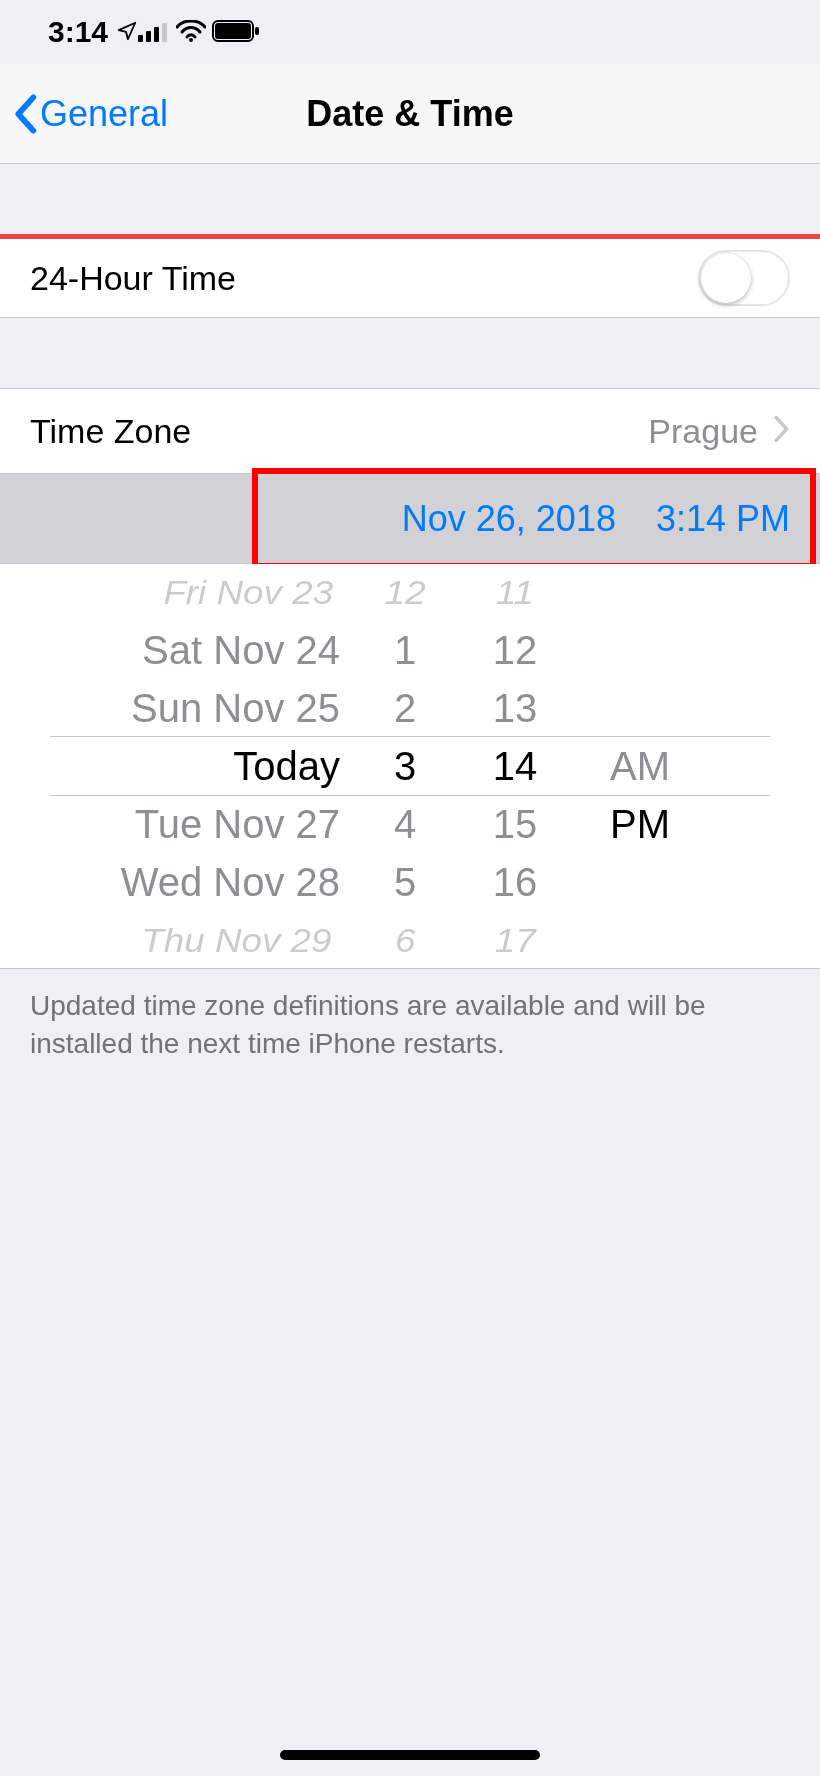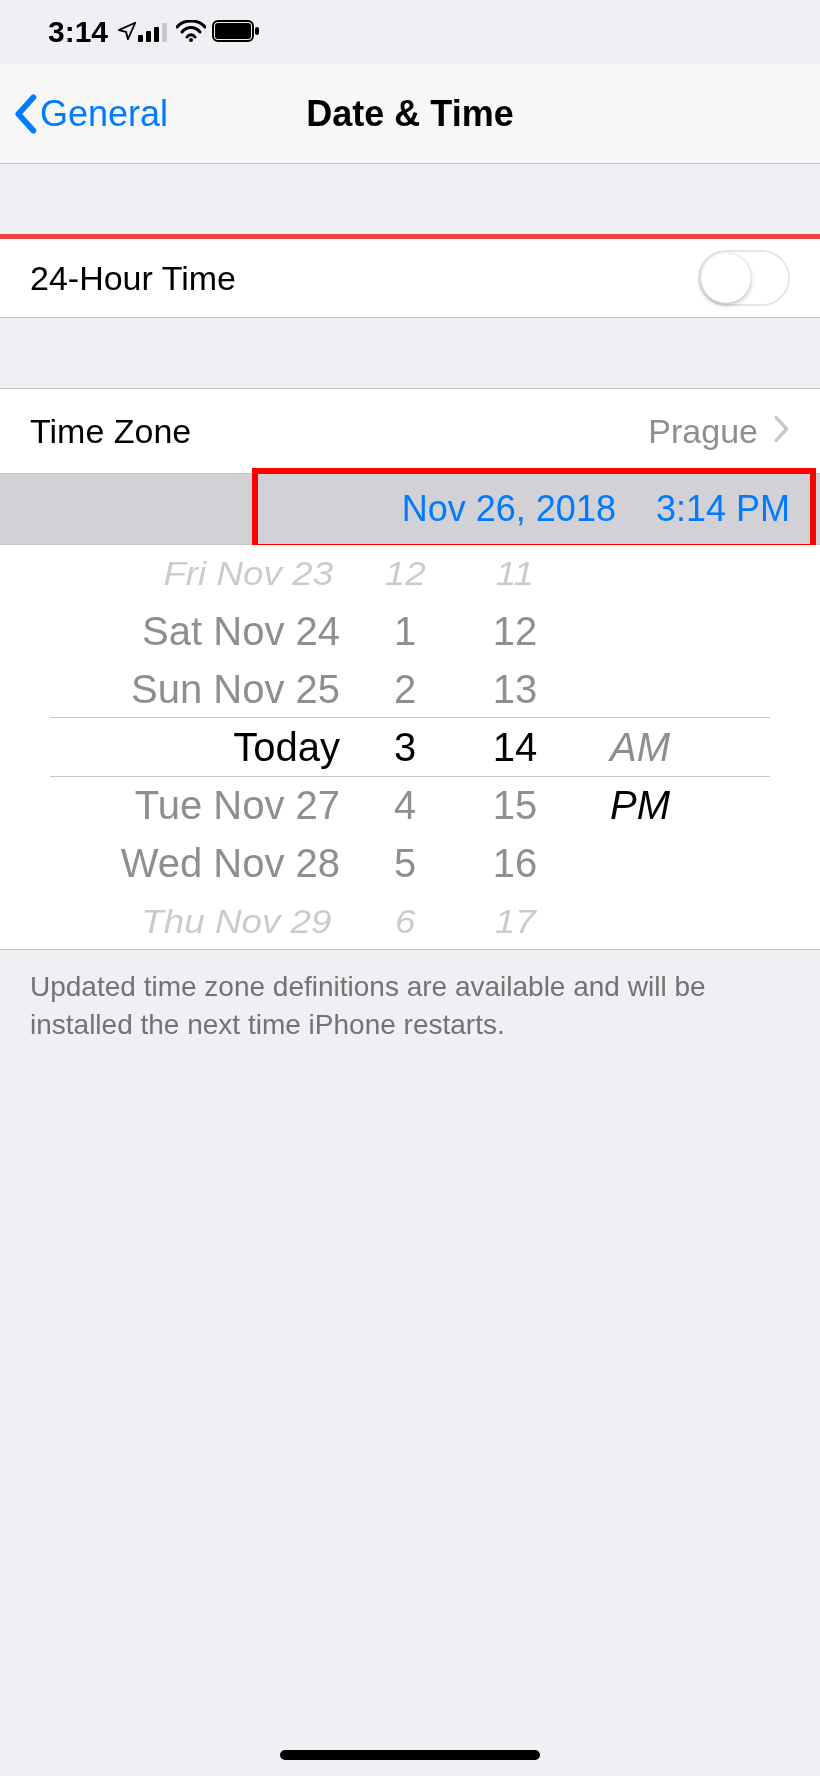--- a/index.html
+++ b/index.html
@@ -74,21 +74,21 @@
     background: #fff;
     border-radius: 50%;
     box-shadow: 0 2px 5px rgba(0,0,0,0.25), 0 0 1px rgba(0,0,0,0.2);
   }
   .chevron {
     color: #c7c7cc;
     margin-left: 8px;
   }
   .date-row {
     background: #d1d1d6;
-    height: 71px;
+    height: 90px;
     display: flex;
     align-items: center;
     padding: 0 30px;
     font-size: 36px;
     color: #007aff;
     position: relative;
     border-bottom: 1px solid #c6c6c8;
   }
   .date-row .spacer { flex: 1; }
   .date-row .date-val { margin-right: 40px; }
@@ -288,21 +288,21 @@
           <div class="picker-item fade1">11</div>
           <div class="picker-item">12</div>
           <div class="picker-item">13</div>
           <div class="picker-item selected">14</div>
           <div class="picker-item">15</div>
           <div class="picker-item">16</div>
           <div class="picker-item fade1">17</div>
         </div>
     </div>
     <div class="picker-col ampm">
-      <div class="picker-col-inner" id="col-ampm" style="margin-top: 29px; font-style: italic;">
+      <div class="picker-col-inner" id="col-ampm" style="margin-top: 29px;">
           <div class="picker-item">AM</div>
           <div class="picker-item selected">PM</div>
         </div>
     </div>
   </div>
 </div>
 
 <div class="footer-note">Updated time zone definitions are available and will be installed the next time iPhone restarts.</div>
 
 <div class="home-indicator"></div>

